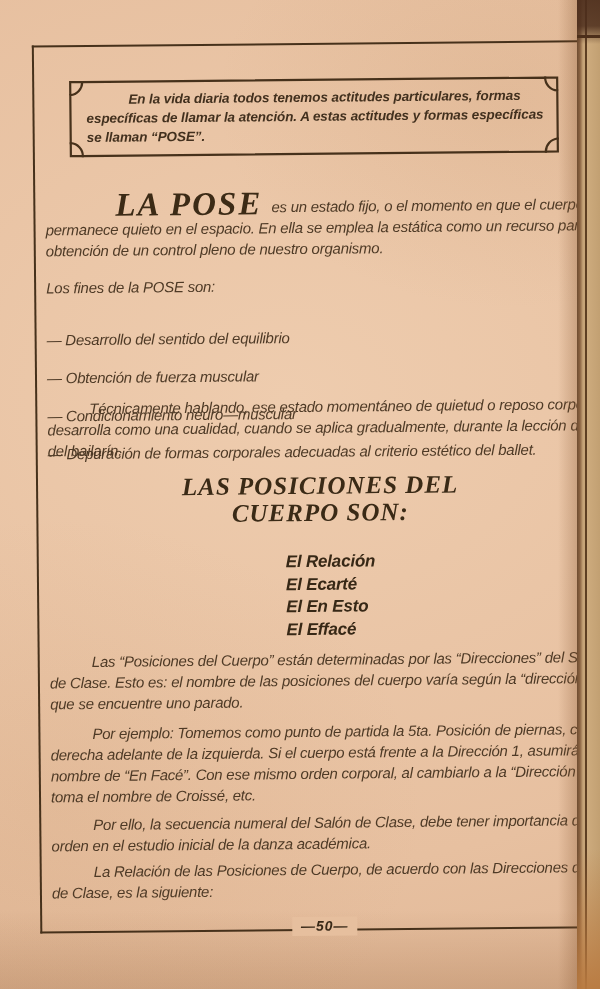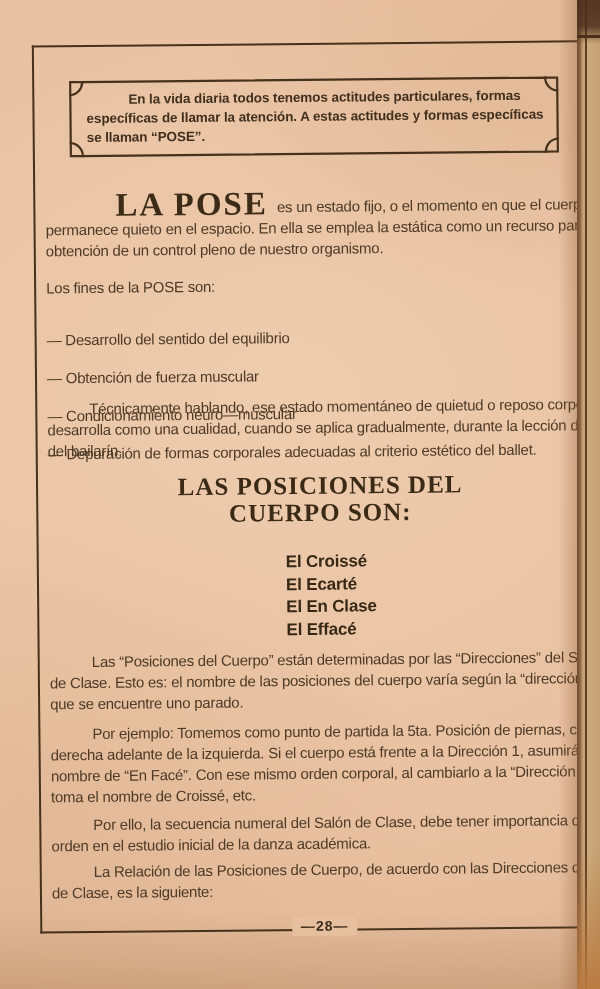--- a/index.html
+++ b/index.html
@@ -1,21 +1,21 @@
 <!DOCTYPE html>
 <html><head>
 <meta charset="utf-8">
 <style>
   html,body{margin:0;padding:0;}
   body{
     width:600px;height:989px;overflow:hidden;position:relative;
     font-family:"Liberation Sans",sans-serif;
     background:#e7c0a0;
   }
-  .scan{position:absolute;inset:0;overflow:hidden;}
+  .scan{position:absolute;inset:0;overflow:hidden;font-style:italic;}
   .paper{
     position:absolute;inset:0;
     background:
       linear-gradient(180deg, rgba(0,0,0,0) 92%, rgba(125,72,30,.20) 100%),
       radial-gradient(420px 300px at 85% 10%, rgba(190,140,95,.16), transparent 70%),
       radial-gradient(520px 420px at 10% 82%, rgba(195,145,100,.14), transparent 70%),
       radial-gradient(980px 760px at 48% 40%, #eeccae 0%, #e7c0a0 62%, #ddb392 100%);
   }
   .page-inner{position:absolute;inset:0;transform:rotate(-0.55deg);transform-origin:300px 480px;z-index:1;}
 
@@ -119,39 +119,39 @@
     </div>
 
     <div class="tblock p-technical indent">Técnicamente hablando, ese estado momentáneo de quietud o reposo corporal, se
 desarrolla como una cualidad, cuando se aplica gradualmente, durante la lección diaria
 del bailarín.</div>
 
     <div class="h2">LAS POSICIONES DEL
 CUERPO SON:</div>
 
     <div class="positions">
-      <div>El Croissé</div>
+      <div>El Relación</div>
       <div>El Ecarté</div>
-      <div>El En Clase</div>
+      <div>El En Esto</div>
       <div>El Effacé</div>
     </div>
 
     <div class="tblock p-direcciones indent">Las “Posiciones del Cuerpo” están determinadas por las “Direcciones” del Salón
 de Clase. Esto es: el nombre de las posiciones del cuerpo varía según la “dirección” en
 que se encuentre uno parado.</div>
     <div class="tblock p-ejemplo indent">Por ejemplo: Tomemos como punto de partida la 5ta. Posición de piernas, con la
 derecha adelante de la izquierda. Si el cuerpo está frente a la Dirección 1, asumirá el
 nombre de “En Facé”. Con ese mismo orden corporal, al cambiarlo a la “Dirección 8”
 toma el nombre de Croissé, etc.</div>
     <div class="tblock p-secuencia indent">Por ello, la secuencia numeral del Salón de Clase, debe tener importancia de primer
 orden en el estudio inicial de la danza académica.</div>
     <div class="tblock p-relacion indent">La Relación de las Posiciones de Cuerpo, de acuerdo con las Direcciones del Salón
 de Clase, es la siguiente:</div>
 
     <div class="page-num-row">
-      <span class="page-num">—28—</span>
+      <span class="page-num">—50—</span>
     </div>
 
   </div>
 
   <div class="page-edge-shadow"></div>
   <div class="book-edge"></div>
 </div>
 
 </body></html>

